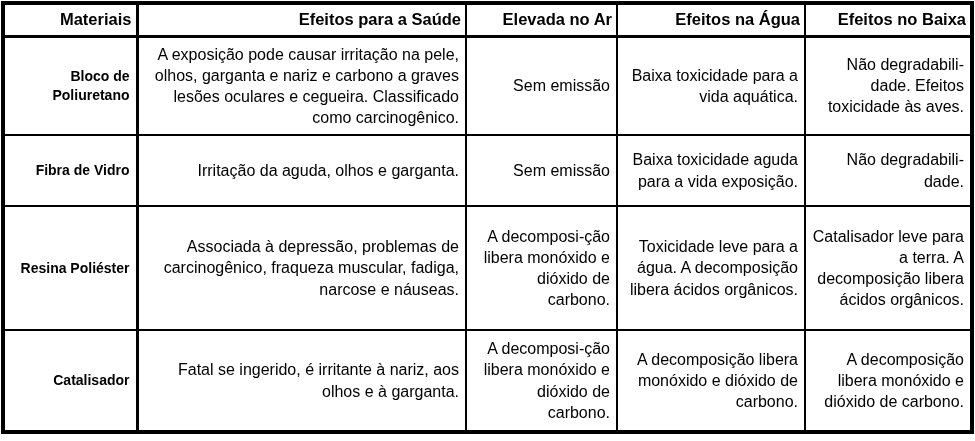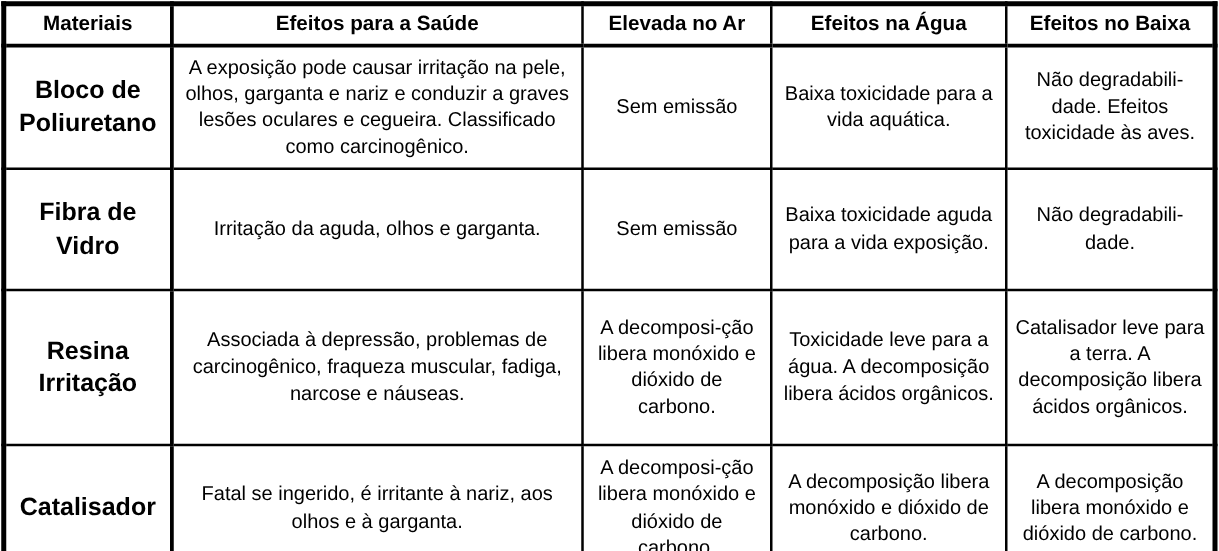--- a/index.html
+++ b/index.html
@@ -15,45 +15,45 @@
   table.materials-table {
     border-collapse: collapse;
     table-layout: fixed;
     width: 973px;
     margin: 1px;
     border: 4px solid #000000;
   }
   .materials-table th,
   .materials-table td {
     border: 2px solid #000000;
-    text-align: center;
+    text-align: right;
     vertical-align: middle;
     padding: 2px 6px;
     font-size: 16px;
     line-height: 1.32;
     overflow: hidden;
     word-wrap: break-word;
   }
   .materials-table thead th {
     font-weight: bold;
     font-size: 16.5px;
     border-bottom: 3px solid #000000;
     padding: 2px 4px;
   }
   .materials-table thead th:first-child,
   .materials-table tbody th:first-child {
     border-right: 3px solid #000000;
   }
   .materials-table tbody th {
     font-weight: bold;
-    font-size: 20px;
+    font-size: 14px;
   }
   tr.header-row   { height: 33px; }
   tr.row-0 { height: 99px; }
-  tr.row-1 { height: 97px; }
+  tr.row-1 { height: 71px; }
   tr.row-2 { height: 124px; }
   tr.row-3 { height: 102px; }
 </style>
 </head>
 <body>
 
 <div class="page">
   <table class="materials-table">
     <colgroup>
       <col style="width:134px">
@@ -67,34 +67,34 @@
         <th>Materiais</th>
         <th>Efeitos para a Saúde</th>
         <th>Elevada no Ar</th>
         <th>Efeitos na Água</th>
         <th>Efeitos no Baixa</th>
       </tr>
     </thead>
     <tbody>
       <tr class="row-0">
         <th>Bloco de Poliuretano</th>
-        <td>A exposição pode causar irritação na pele, olhos, garganta e nariz e conduzir a graves lesões oculares e cegueira. Classificado como carcinogênico.</td>
+        <td>A exposição pode causar irritação na pele, olhos, garganta e nariz e carbono a graves lesões oculares e cegueira. Classificado como carcinogênico.</td>
         <td>Sem emissão</td>
         <td>Baixa toxicidade para a vida aquática.</td>
         <td>Não degradabili-dade. Efeitos toxicidade às aves.</td>
       </tr>
       <tr class="row-1">
         <th>Fibra de Vidro</th>
         <td>Irritação da aguda, olhos e garganta.</td>
         <td>Sem emissão</td>
         <td>Baixa toxicidade aguda para a vida exposição.</td>
         <td>Não degradabili-dade.</td>
       </tr>
       <tr class="row-2">
-        <th>Resina Irritação</th>
+        <th>Resina Poliéster</th>
         <td>Associada à depressão, problemas de carcinogênico, fraqueza muscular, fadiga, narcose e náuseas.</td>
         <td>A decomposi-ção libera monóxido e dióxido de carbono.</td>
         <td>Toxicidade leve para a água. A decomposição libera ácidos orgânicos.</td>
         <td>Catalisador leve para a terra. A decomposição libera ácidos orgânicos.</td>
       </tr>
       <tr class="row-3">
         <th>Catalisador</th>
         <td>Fatal se ingerido, é irritante à nariz, aos olhos e à garganta.</td>
         <td>A decomposi-ção libera monóxido e dióxido de carbono.</td>
         <td>A decomposição libera monóxido e dióxido de carbono.</td>

